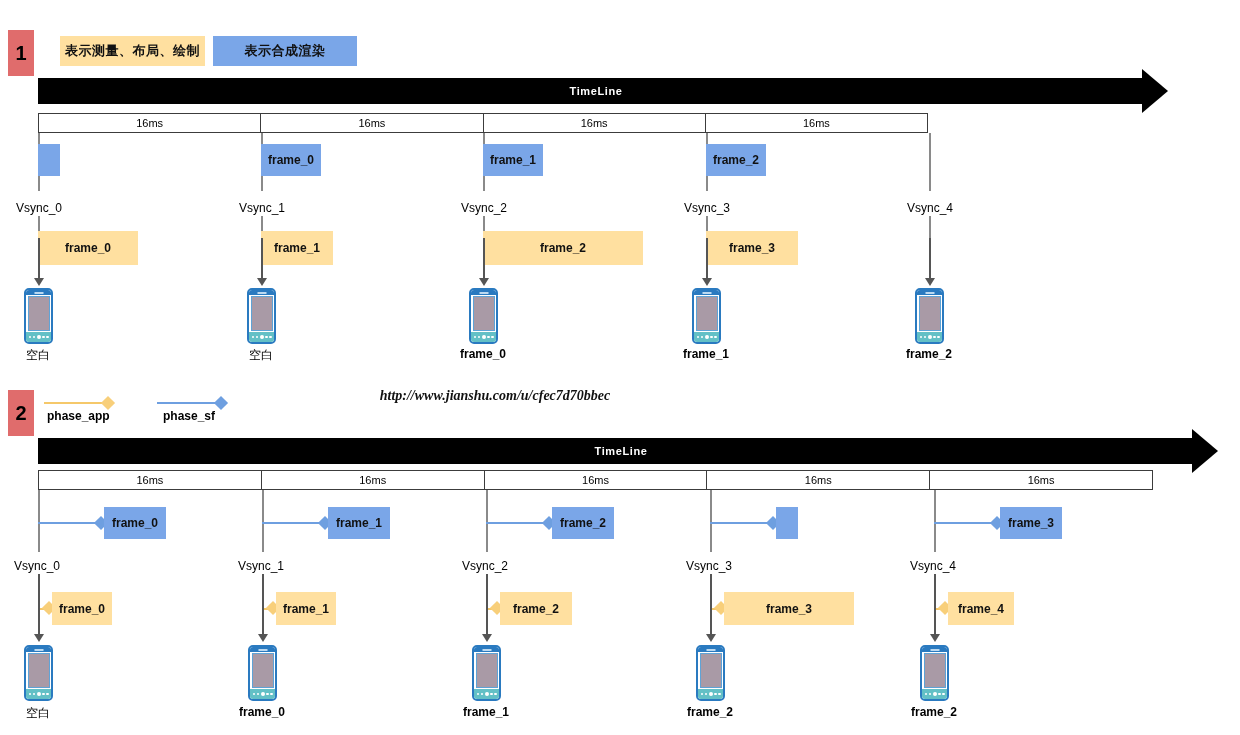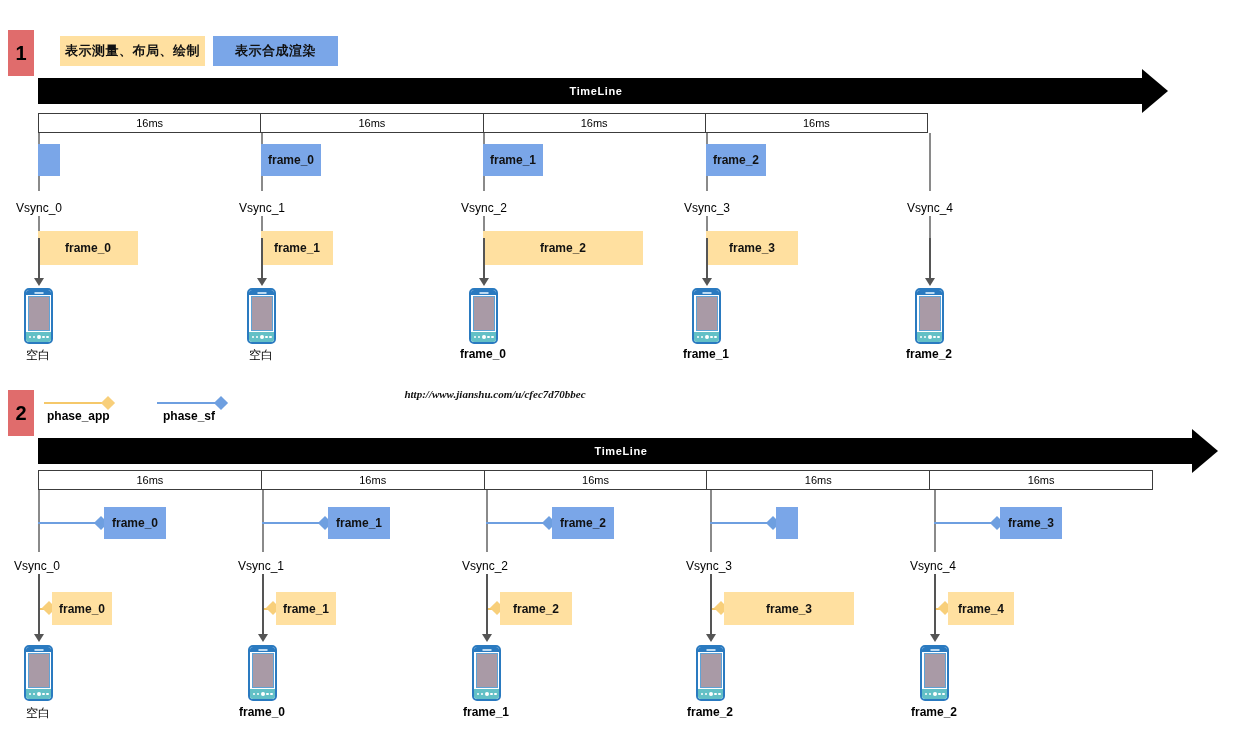--- a/index.html
+++ b/index.html
@@ -166,41 +166,41 @@
   .legtext{position:absolute;font-size:12px;font-weight:bold;color:#000;}
 
   
   .wm{
     position:absolute;text-align:center;
     font-family:"Liberation Serif","DejaVu Serif",serif;
     font-style:italic;font-weight:bold;
     color:#111;
   }
   .wm .name{font-size:12px;}
-  .wm .url{font-size:11px;}
+  .wm .url{font-size:14px;}
   .wm-avatar{
     display:inline-block;vertical-align:-3px;margin-right:3px;
     width:11px;height:13px;position:relative;
   }
   .wm-avatar .head{
     position:absolute;left:2px;top:0;width:7px;height:5px;
     background:#6b7a88;border-radius:2px 2px 0 0;
   }
   .wm-avatar .body{
     position:absolute;left:0;top:5px;width:11px;height:8px;
     background:#8a98a6;border-radius:1px;
   }
 </style>
 </head>
 <body>
 
 <div class="abs badge" style="left:8px;top:30px;">1</div>
 
 <div class="abs chip yellow" style="left:60px;top:36px;width:145px;">表示测量、布局、绘制</div>
-<div class="abs chip blue" style="left:213px;top:36px;width:125px;">表示合成渲染</div>
+<div class="abs chip blue" style="left:213px;top:36px;width:144px;">表示合成渲染</div>
 
 <div class="abs timeline-wrap" style="left:38px;top:78px;width:1130px;height:26px;">
   <div class="timeline-bar" style="left:0;right:26px;">
     <span>TimeLine</span>
   </div>
   <div class="timeline-head" style="right:0;"></div>
 </div>
 
 <div class="ruler" style="left:38px;top:113px;width:890px;">
   <div class="cell">16ms</div>

